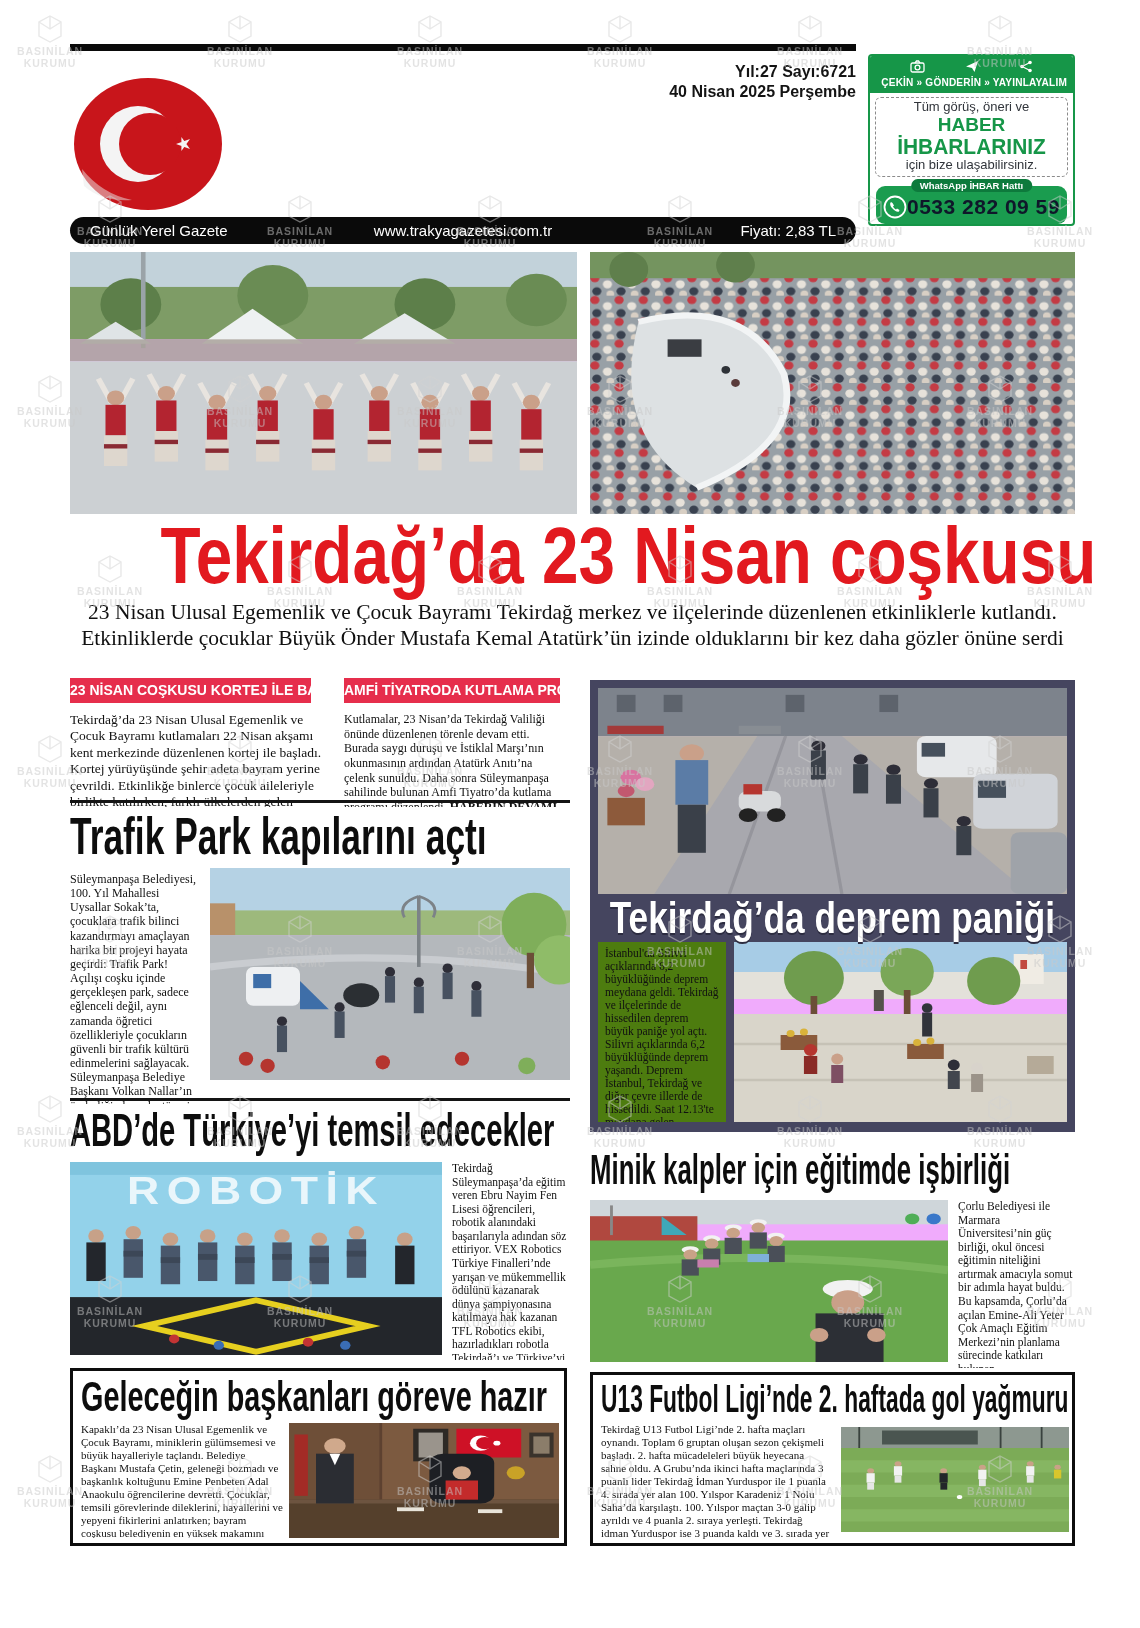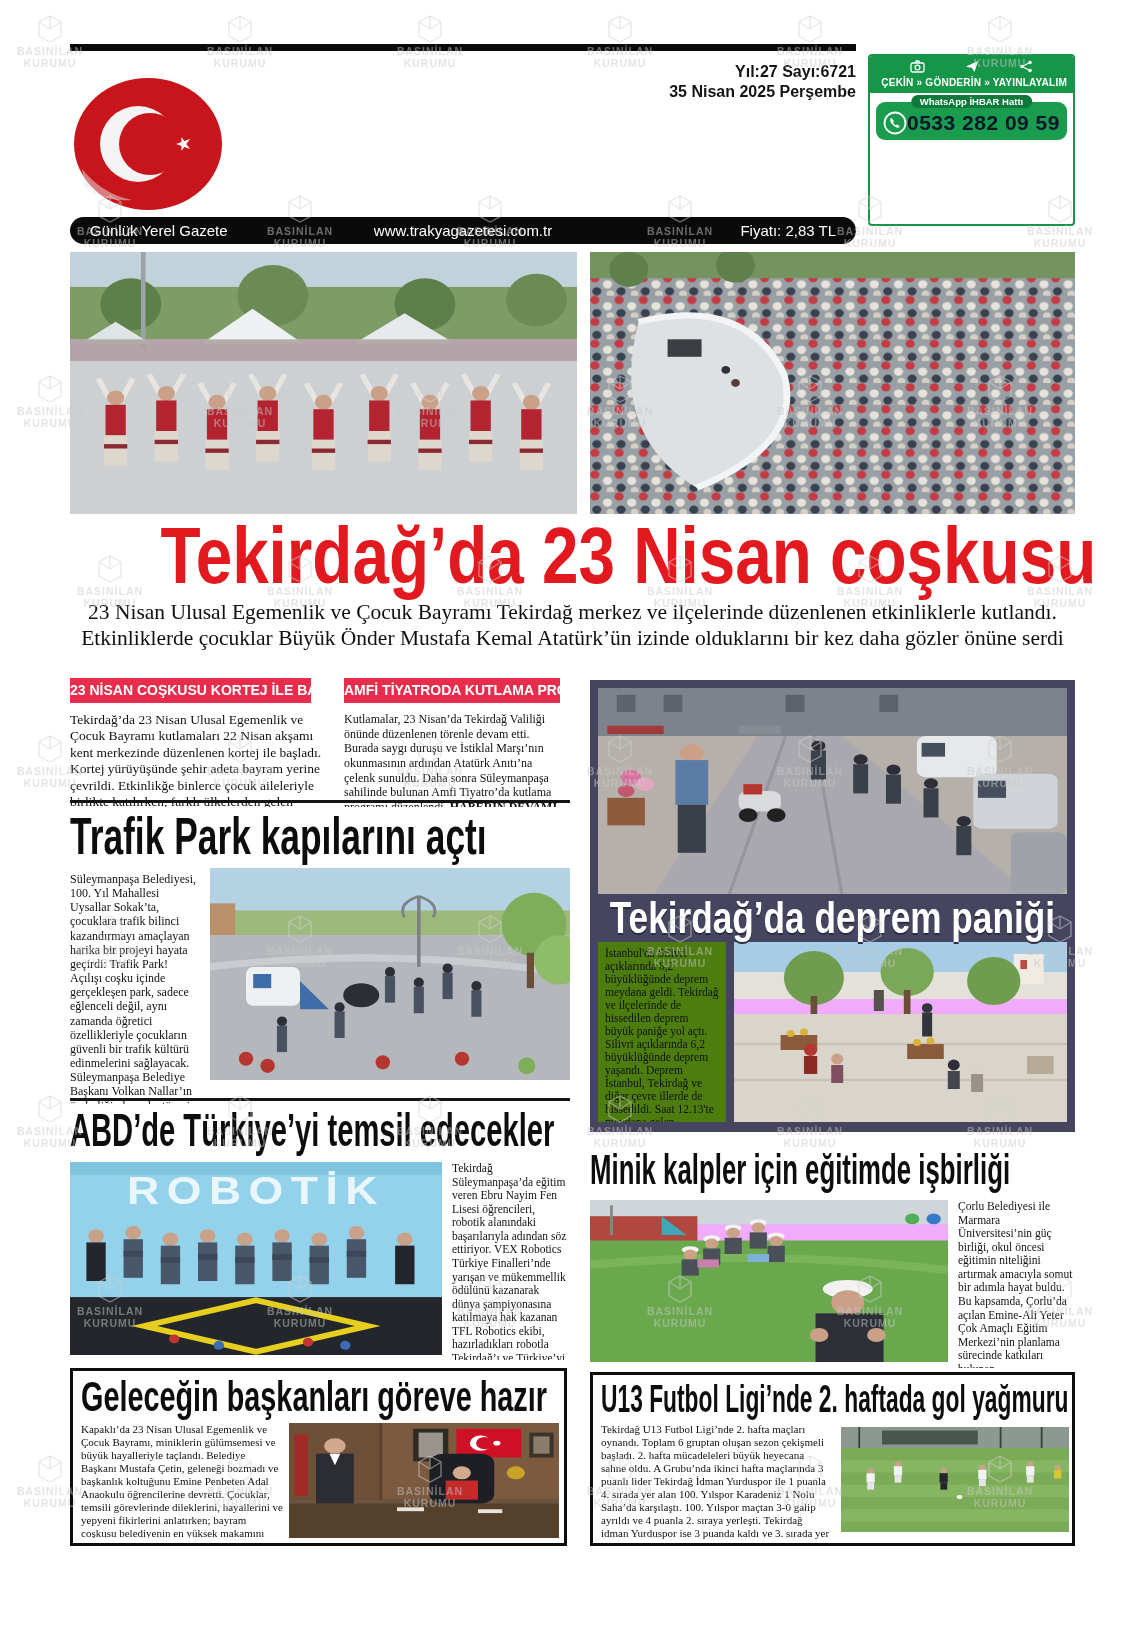--- a/index.html
+++ b/index.html
@@ -86,21 +86,21 @@
       <circle cx="66" cy="70" r="38" fill="#f4f4f4"></circle>
       <circle cx="78" cy="70" r="31" fill="#c8151b"></circle>
       <path d="M104 70 l14 -5 -8.6 12 0 -14 8.6 12 z" fill="#f4f4f4"></path>
       <path d="M10 95 Q30 120 60 126 Q30 128 12 112 Z" fill="#e9e9e9" opacity=".5"></path>
     </svg>
   </div>
 
 
   <div class="abs date-block">
     <div>Yıl:27 Sayı:6721</div>
-    <div>35 Nisan 2025 Perşembe</div>
+    <div>40 Nisan 2025 Perşembe</div>
   </div>
 
   <div class="abs black-bar">
     <span>Günlük Yerel Gazete</span>
     <span class="bb-c">www.trakyagazetesi.com.tr</span>
     <span class="bb-r">Fiyatı: 2,83 TL</span>
   </div>
 
   <div class="abs info-box">
     <div class="ib-head">
@@ -114,20 +114,26 @@
           <path d="M1 6.5 L13 1 L9.5 12 L7 8 Z" fill="#fff"></path>
         </svg>
         <svg width="14" height="13" viewBox="0 0 14 13">
           <circle cx="3" cy="6.5" r="1.8" fill="#fff"></circle>
             <circle cx="11" cy="2.5" r="1.8" fill="#fff"></circle>
           <circle cx="11" cy="10.5" r="1.8" fill="#fff"></circle>
           <path d="M3 6.5 L11 2.5 M3 6.5 L11 10.5" stroke="#fff" stroke-width="1.2"></path>
         </svg>
       </div>
       <div class="ib-steps">ÇEKİN » GÖNDERİN » YAYINLAYALIM</div>
+    </div>
+    <div class="ib-mid">
+      <div class="ib-l1">Tüm görüş, öneri ve</div>
+      <div class="ib-l2">HABER</div>
+      <div class="ib-l3">İHBARLARINIZ</div>
+      <div class="ib-l4">için bize ulaşabilirsiniz.</div>
     </div>
     <div class="ib-wa">
       <div class="ib-wa-label">WhatsApp İHBAR Hattı</div>
       <svg width="24" height="24" viewBox="0 0 24 24" style="margin-top:4px;">
         <circle cx="12" cy="12" r="10.5" fill="none" stroke="#fff" stroke-width="1.8"></circle>
         <path d="M8 7 c-1 1 -1.5 3 1 6 s5.5 4.5 7 3.5 l.5 -1.5 -2.5 -1.5 -1 1 c-1 -.3 -2.7 -2 -3 -3 l1 -1 -1.5 -2.5 z" fill="#fff"></path>
       </svg>
       <span class="ib-wa-num">0533 282 09 59</span>
     </div>
   </div>

